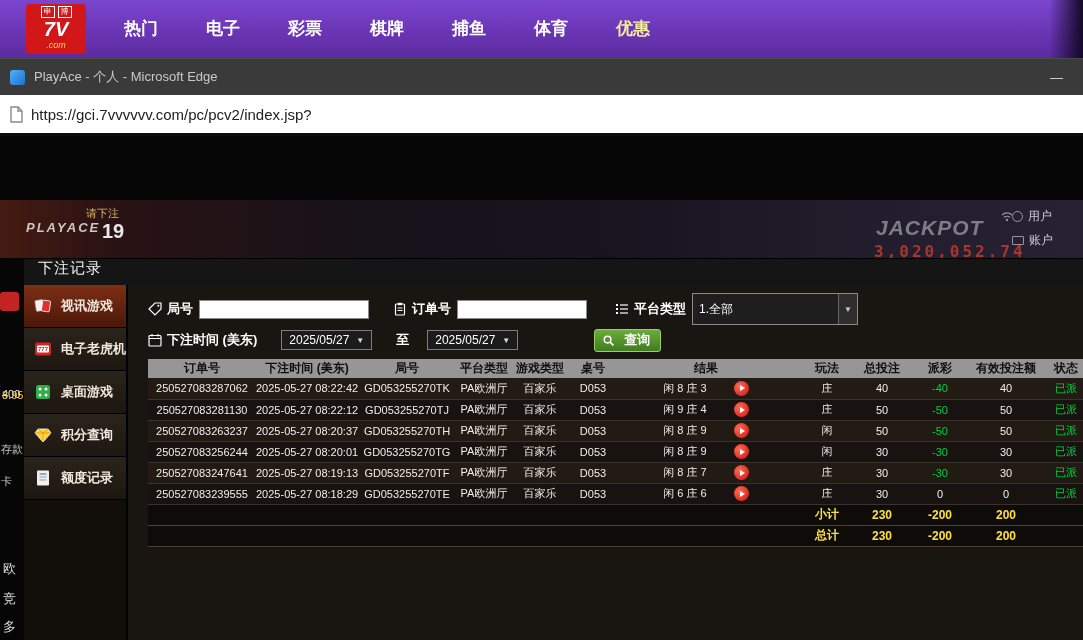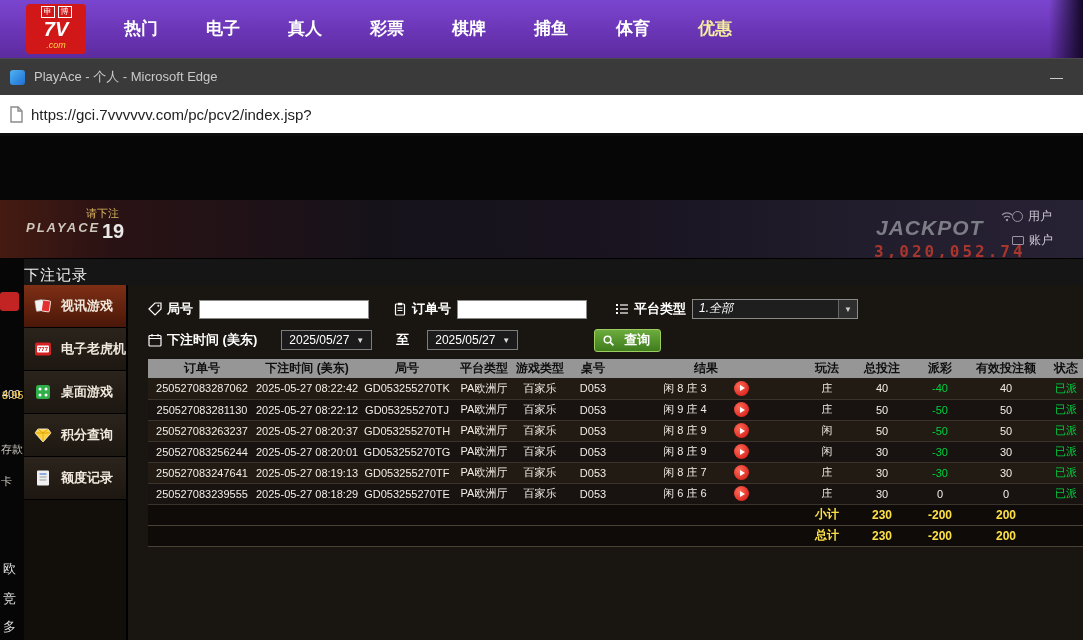--- a/index.html
+++ b/index.html
@@ -63,44 +63,44 @@
   .frag-balance2 { left:2px; top:253px; color:#f2c64a; }
   .frag-deposit  { left:1px; top:306px; }
   .frag-card     { left:1px; top:338px; }
   .frag-a { left:3px; top:424px; font-size:13px; color:#ddd; }
   .frag-b { left:3px; top:454px; font-size:13px; color:#ddd; }
   .frag-c { left:3px; top:482px; font-size:13px; color:#ddd; }
 
   
   .records-panel { position:absolute; left:24px; top:122px; width:1059px; height:382px;
                    background:#1a140e; overflow:hidden; border-top:1px solid #000; }
-  .panel-header { height:26px; background:#151515; display:flex; align-items:flex-end; }
+  .panel-header { height:26px; background:#151515; display:flex; align-items:flex-start; padding-left:14px; }
   .panel-title { color:#f2f2f2; font-size:15px; letter-spacing:1px; }
   .panel-body { display:flex; height:356px; }
 
   .sidebar { width:126px; background:#120e09; border-right:2px solid #000; }
   .side-item { height:43px; display:flex; align-items:center; gap:8px; padding-left:9px;
                border-bottom:1px solid #000; background:linear-gradient(180deg,#2b241c,#1d1711);
                color:#f0e8dc; font-size:13px; font-weight:bold; cursor:pointer; white-space:nowrap; }
   .side-item.active { background:linear-gradient(180deg,#7e2f15,#4a1708); }
   .side-ic { width:20px; height:20px; flex:0 0 20px; display:flex; }
 
   .main { flex:1; padding:12px 0 0 20px; background:#191510; position:relative; }
 
   .filter-row { display:flex; align-items:center; height:24px; margin-bottom:7px;
                 color:#fff; font-size:13px; font-weight:bold; }
   .f-ic { display:flex; margin-right:5px; }
   .f-label { margin-right:6px; white-space:nowrap; }
   .txt-input { width:170px; height:19px; background:#fff; border:1px solid #8a8a8a; font-size:12px;
                padding:0 4px; outline:none; font-family:"Liberation Sans", sans-serif; }
   .txt-input.short { width:130px; }
   .gap1 { margin-left:24px; } .gap2 { margin-left:28px; }
-  .select-box { width:166px; height:20px; background:#1e1e1e; border:1px solid #8a8a8a; color:#fff;
-                font-size:12px; font-weight:normal; display:flex; align-items:flex-start;
-                justify-content:space-between; padding:0 0 0 6px; cursor:pointer;font-style:italic; }
+  .select-box { width:166px; height:32px; background:#1e1e1e; border:1px solid #8a8a8a; color:#fff;
+                font-size:12px; font-weight:normal; display:flex; align-items:center;
+                justify-content:space-between; padding:0 0 0 6px; cursor:pointer; }
   .select-caret { font-size:8px; color:#ccc; border-left:1px solid #666; background:#2e2e2e;
                   height:100%; display:flex; align-items:center; padding:0 5px; }
   .date-btn { height:20px; background:#1b1b1b; border:1px solid #7d7d7d; color:#fff; font-size:12px;
               font-weight:normal; display:flex; align-items:center; gap:7px; padding:0 7px;
               margin-left:18px; cursor:pointer; white-space:nowrap; }
   .date-caret { font-size:8px; color:#ddd; }
   .to-label { margin-left:24px; }
   .search-btn { margin-left:76px; height:23px; display:flex; align-items:center; gap:4px;
                 background:linear-gradient(180deg,#6cab3c,#3f7d1e); border:1px solid #9ccf5f;
                 border-radius:3px; color:#fff; font-size:13px; font-weight:bold; padding:0 10px 0 7px;
@@ -132,21 +132,20 @@
     <div class="logo-badges">
       <span>申</span>
       <span>博</span>
     </div>
     <div class="logo-brand">7V</div>
     <div class="logo-suffix">.com</div>
   </div>
   <nav class="nav-items">
     <span class="nav-item">热门</span>
     <span class="nav-item">电子</span>
-    <span class="nav-item">真人</span>
     <span class="nav-item">彩票</span>
     <span class="nav-item">棋牌</span>
     <span class="nav-item">捕鱼</span>
     <span class="nav-item">体育</span>
     <span class="nav-item promo">优惠</span>
   </nav>
 </div>
 
 <div class="edge-titlebar">
   <span class="tab-favicon"></span>

